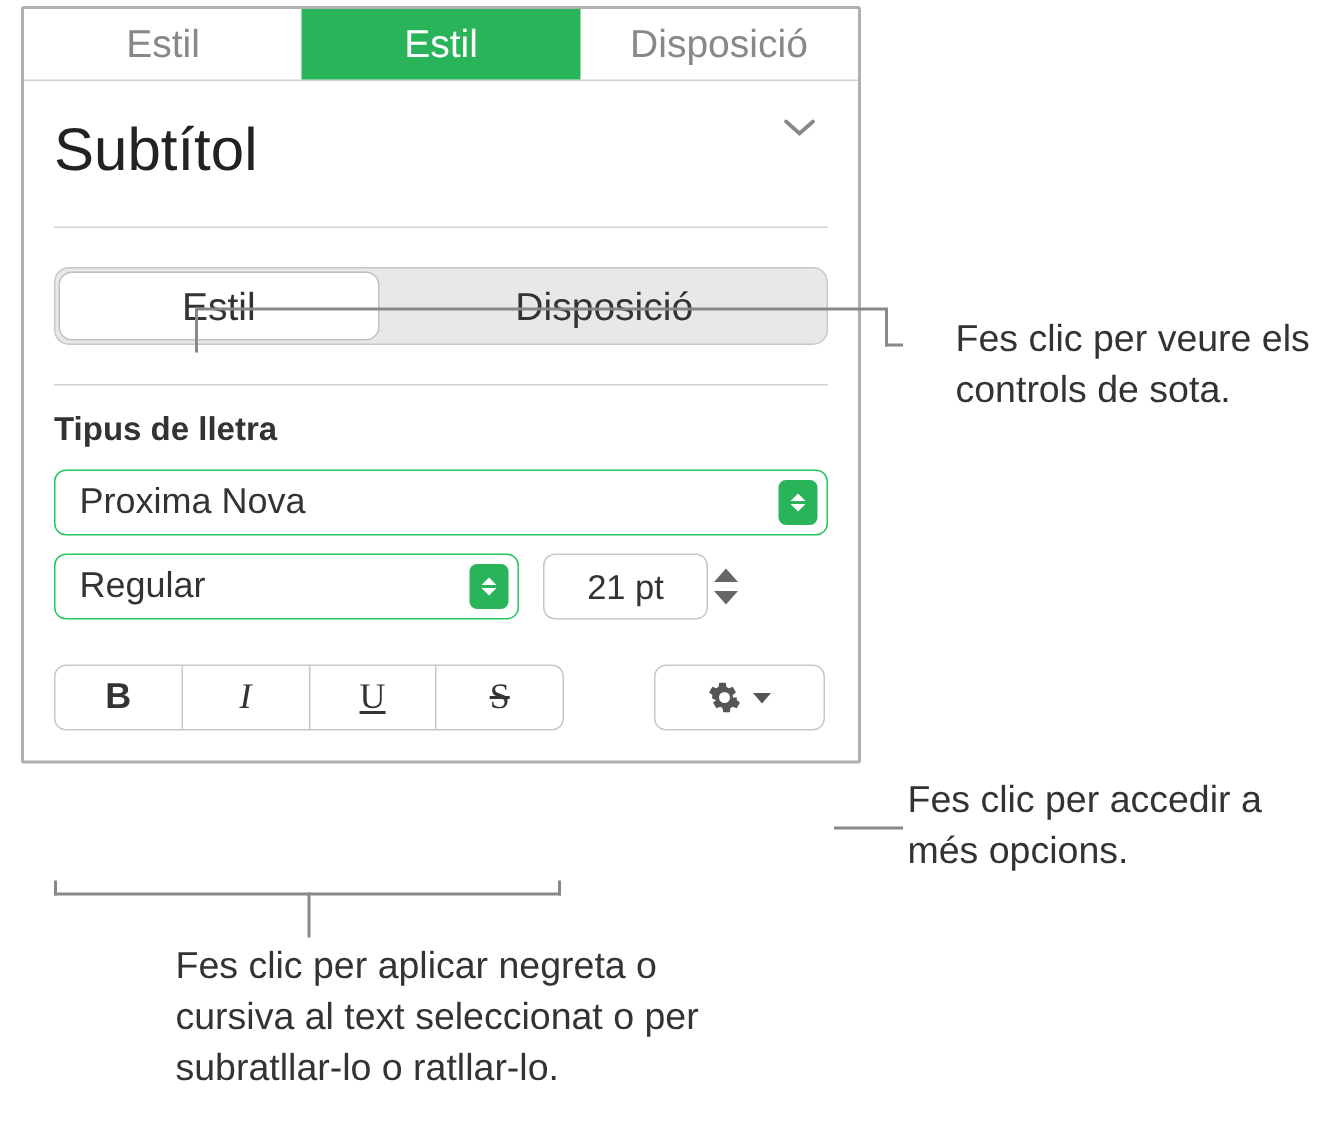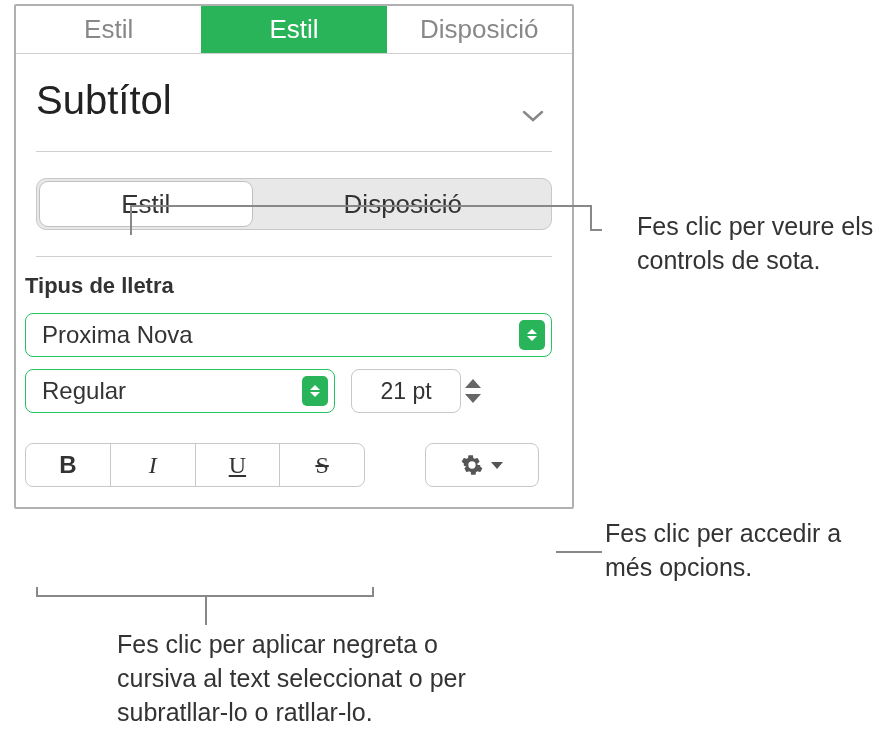--- a/index.html
+++ b/index.html
@@ -37,21 +37,21 @@
       color: #888;
       cursor: pointer;
     }
     .tab-top.active {
       background: #29b459;
       color: #fff;
       font-weight: 500;
     }
     .paragraph-style {
       display: flex;
-      align-items: flex-end;
+      align-items: flex-start;
       justify-content: space-between;
       padding: 24px 28px 28px 20px;
     }
     .paragraph-style-label {
       font-size: 40px;
       font-weight: 400;
       color: #222;
     }
     .chevron {
       width: 22px;
@@ -83,21 +83,21 @@
     .seg-item.active {
       background: #fff;
       border-radius: 9px;
       margin: 2px;
       border: 1px solid #c0c0c0;
     }
     .seg-item:not(.active) {
       flex: 1.4;
     }
     .font-section {
-      padding: 16px 20px 20px 9px;
+      padding: 16px 20px 20px 20px;
     }
     .font-label {
       font-size: 22px;
       font-weight: 700;
       color: #333;
       margin-bottom: 14px;
     }
     .popup {
       display: flex;
       align-items: center;

